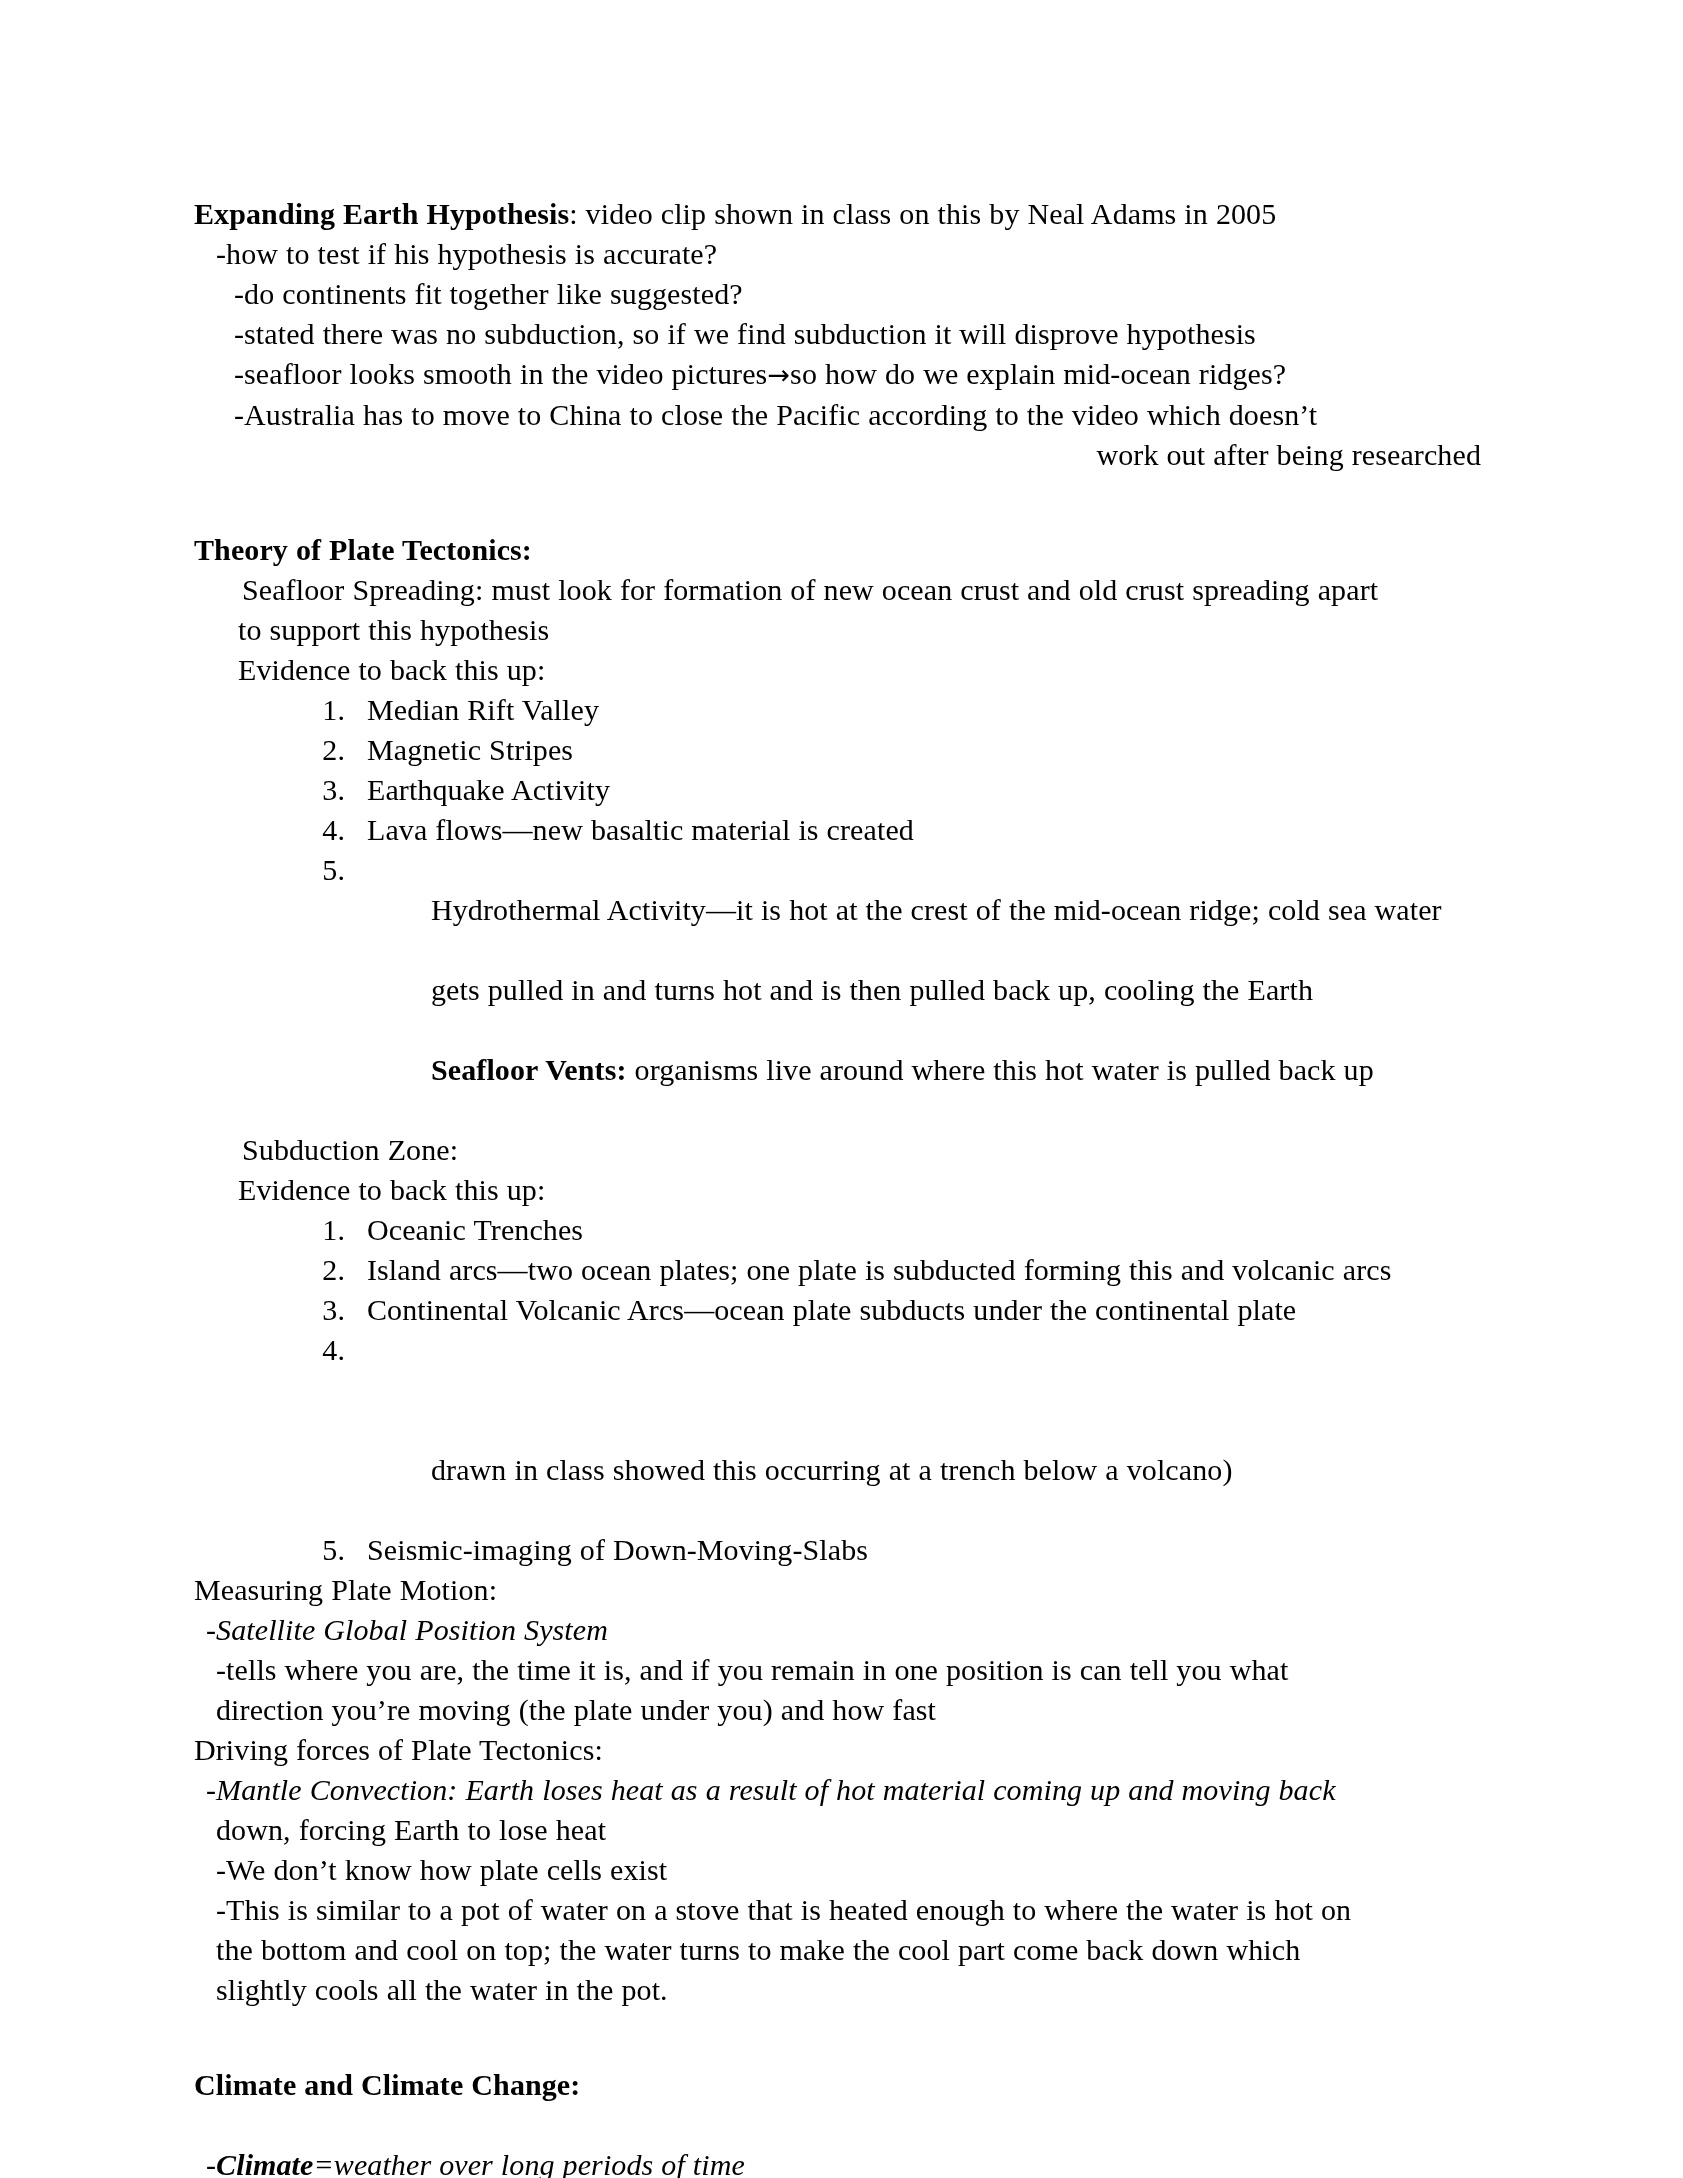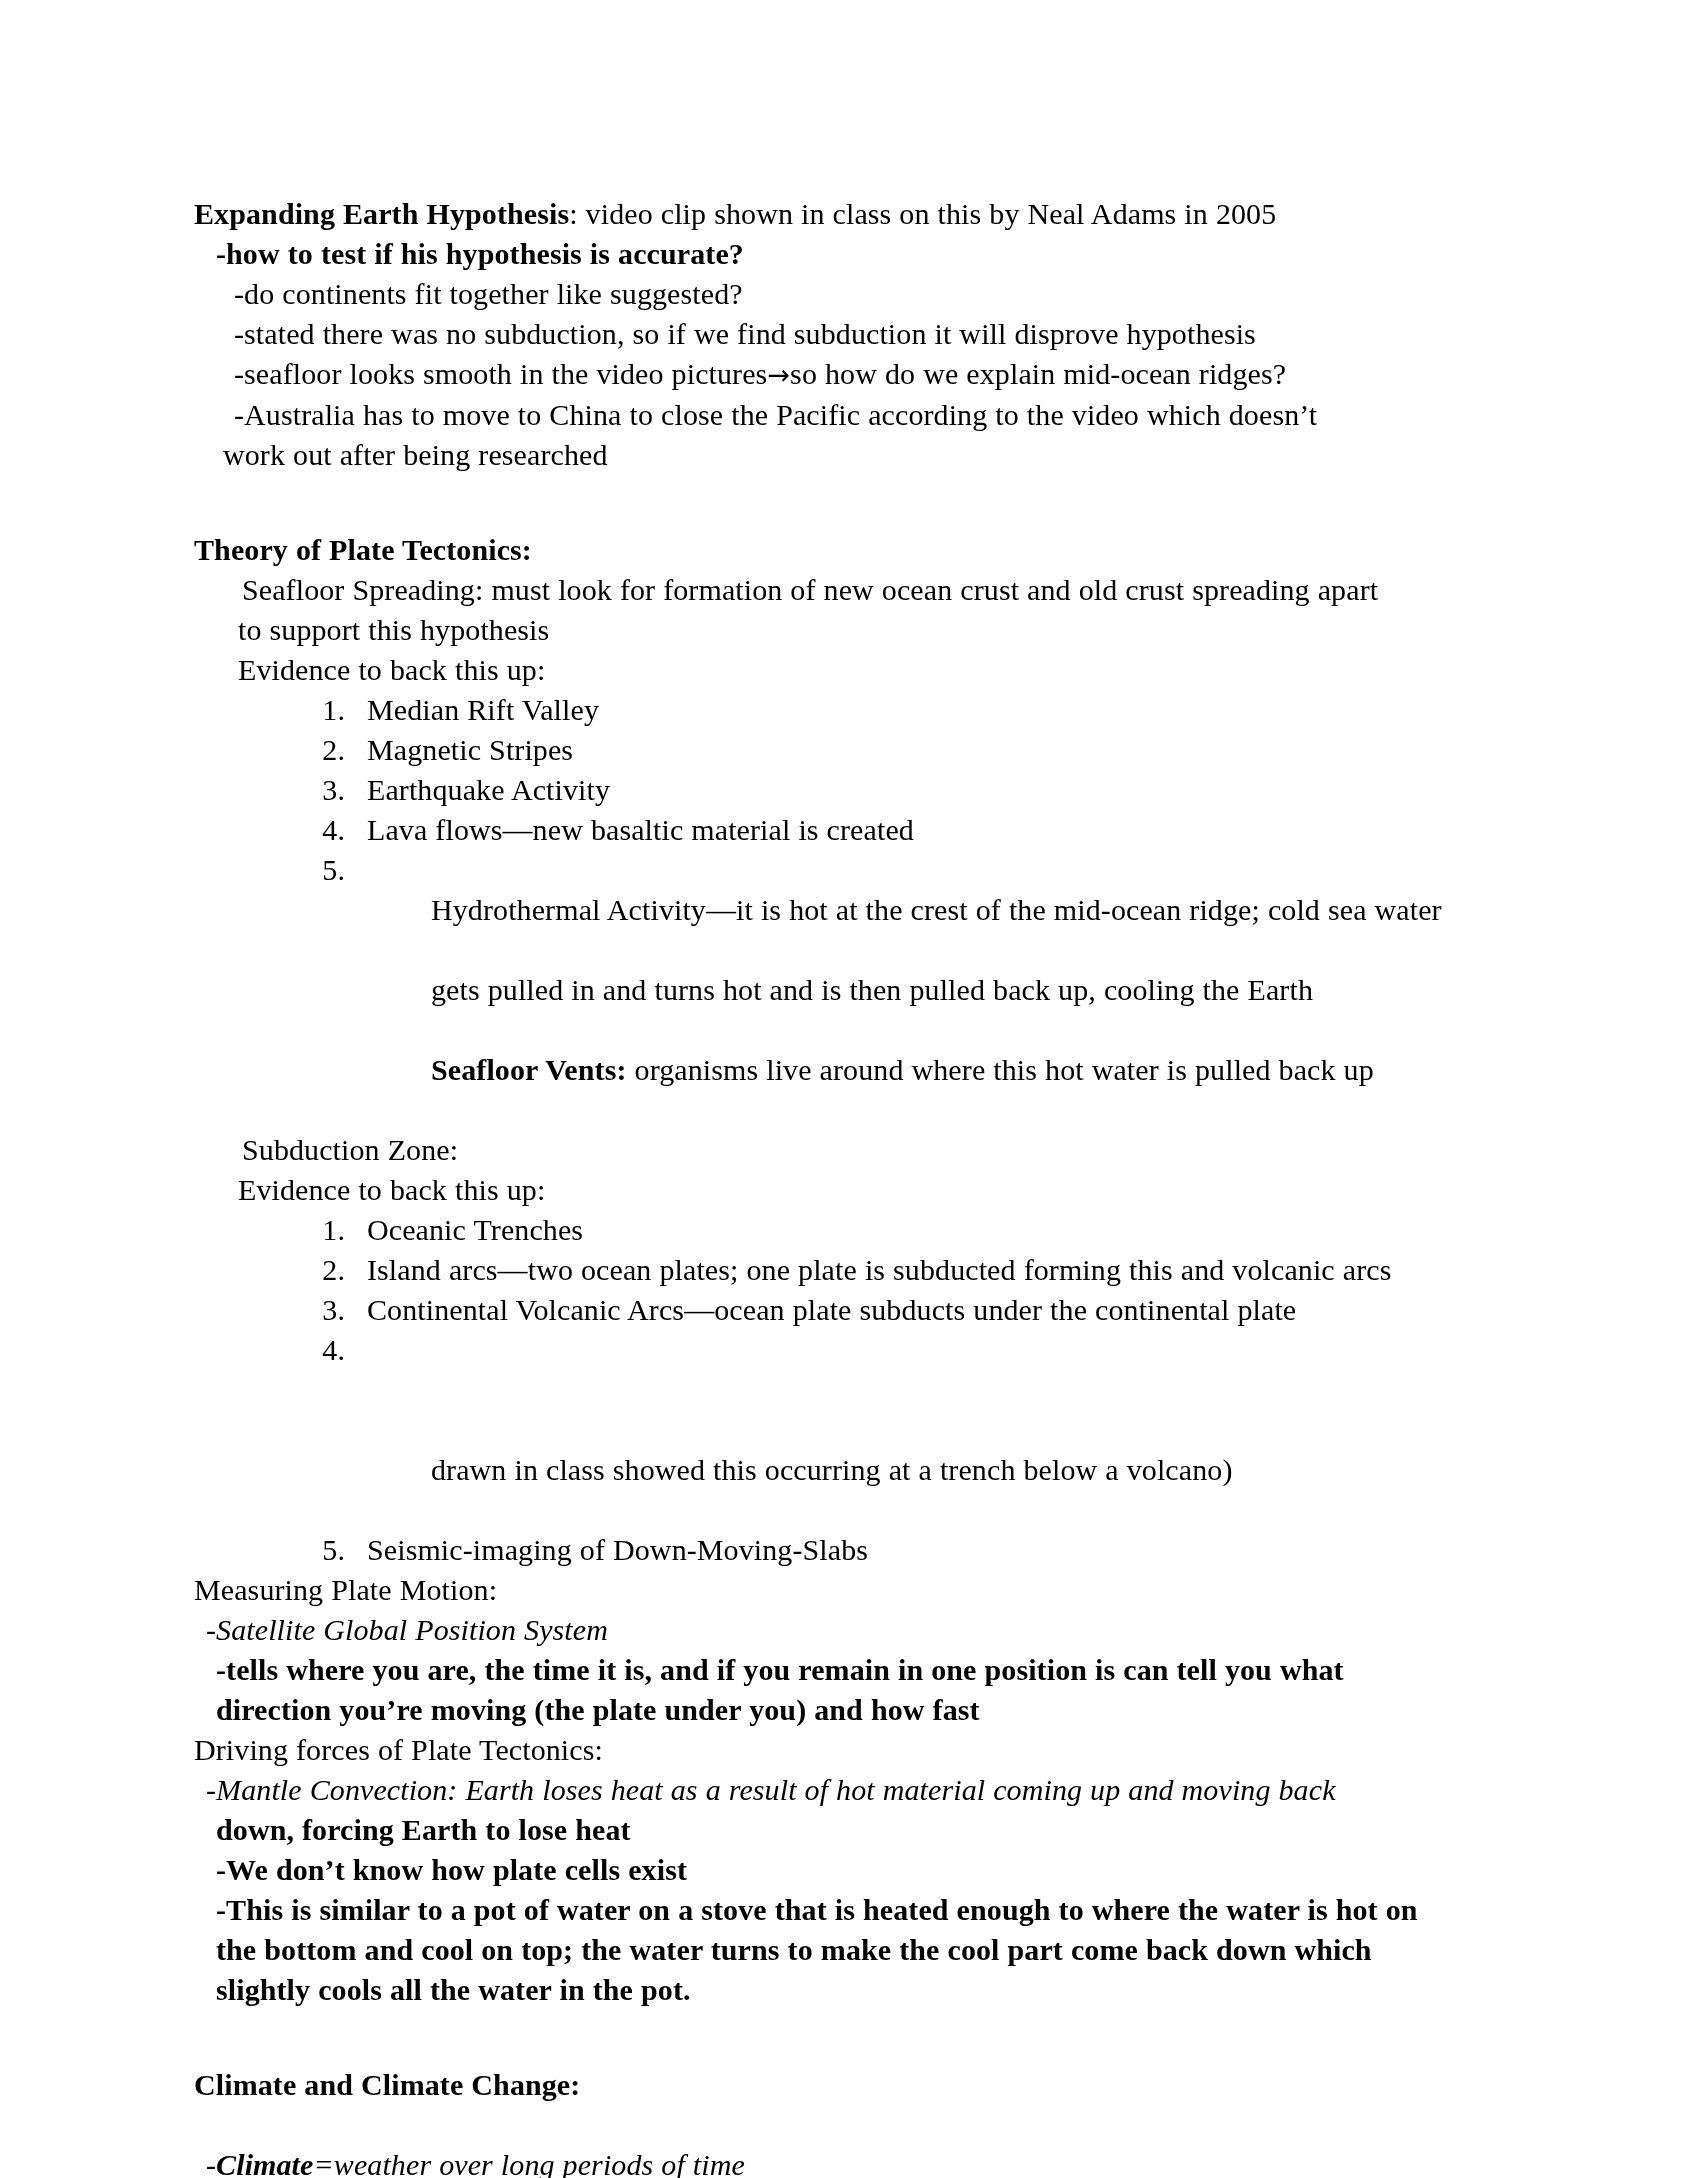--- a/index.html
+++ b/index.html
@@ -37,22 +37,22 @@
     word-spacing: 0.4px;
   }
   .b { font-weight: bold; }
   .gap-md { height: 40px; }
   .gap-lg { height: 55px; }
 
   
   .i0 { margin-left: 0px; }
   .i1 { margin-left: 48px; }
   .i2 { margin-left: 40px; }
-  .i3 { margin-left: 29px; }
-  .i5 { margin-left: 22px; font-weight: bold; }
+  .i3 { margin-left: 51px; text-align: right; }
+  .i5 { margin-left: 22px; }
   .i6 { margin-left: 12px; font-style: italic; }
   .i7 { margin-left: 44px; }
 
   
   .numrow {
     display: flex;
     margin-left: 103px;
   }
   .numrow .num {
     width: 48px;

